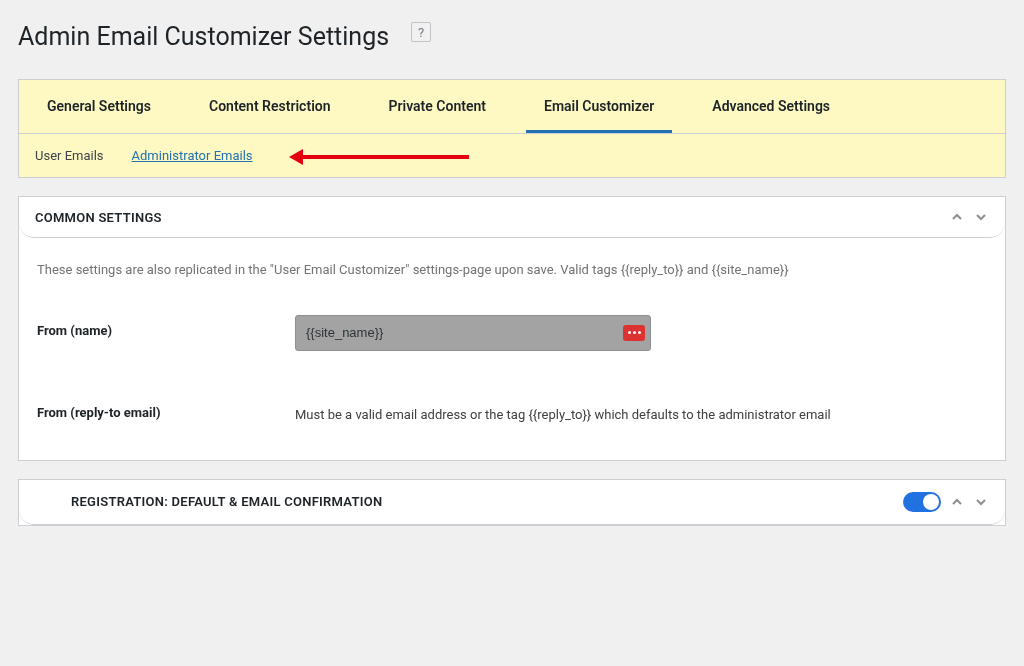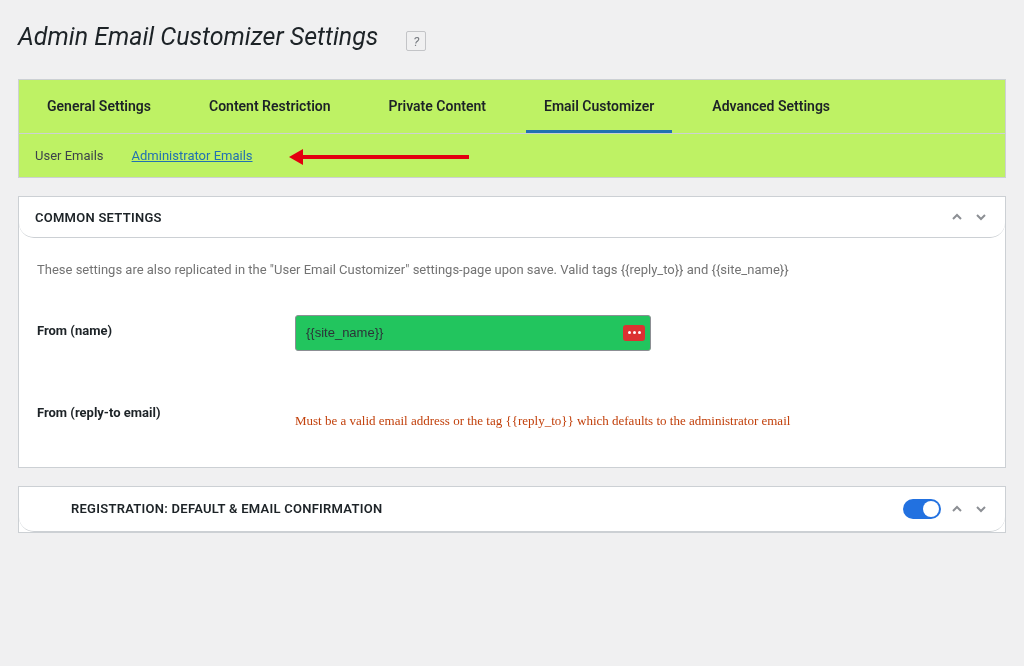--- a/index.html
+++ b/index.html
@@ -5,41 +5,40 @@
     * { box-sizing: border-box; margin: 0; padding: 0; }
     body {
       font-family: -apple-system, BlinkMacSystemFont, "Segoe UI", Roboto, sans-serif;
       background: #f0f0f1;
       color: #1d2327;
       font-size: 13px;
     }
     .page-wrap { padding: 10px 18px 40px 18px; }
     .page-header {
       display: flex;
-      align-items: flex-end;
-      gap: 28px;
+      align-items: flex-start;
+      gap: 22px;
       padding: 12px 0 28px 0;
-      font-style: italic;
     }
     .page-title {
       font-size: 25px;
       font-weight: 400;
       color: #1d2327;
     }
     .help-icon {
       width: 20px; height: 20px;
       border: 1px solid #c3c4c7;
       display: inline-flex;
       align-items: center; justify-content: center;
       font-size: 13px;
       color: #787c82;
       border-radius: 2px;
     }
     .panel {
-      background: #bef264;
+      background: #fef9c3;
       border: 1px solid #ccd0d4;
       margin-bottom: 18px;
     }
     .tabs {
       display: flex;
       border-bottom: 1px solid #ccd0d4;
       padding: 0 10px;
     }
     .tab {
       padding: 18px 18px 16px 18px;
@@ -143,45 +142,44 @@
       position: relative;
       width: 356px;
     }
     .text-input {
       width: 100%;
       padding: 7px 10px;
       border: 1px solid #8c8f94;
       border-radius: 3px;
       font-size: 13px;
       color: #2c3338;
-      background: #22c55e;
+      background: #a3a3a3;
       line-height: 1.5;
     }
     .pw-badge {
       position: absolute;
       right: 6px; top: 50%;
       transform: translateY(-50%);
       width: 22px; height: 16px;
       background: #dc3232;
       border-radius: 3px;
       display: flex;
       align-items: center;
       justify-content: center;
       gap: 2px;
     }
     .pw-badge span {
       width: 3px; height: 3px;
       background: #fff;
       border-radius: 50%;
     }
     .field-help {
-      margin-top: 16px;
-      color: #c2410c;
-      font-size: 13px;
-      font-family: Liberation Serif, serif;
+      margin-top: 10px;
+      color: #404040;
+      font-size: 13px;
     }
     .toggle {
       position: relative;
       width: 38px; height: 20px;
       background: #2271e0;
       border-radius: 20px;
       cursor: pointer;
     }
     .toggle-knob {
       position: absolute;

